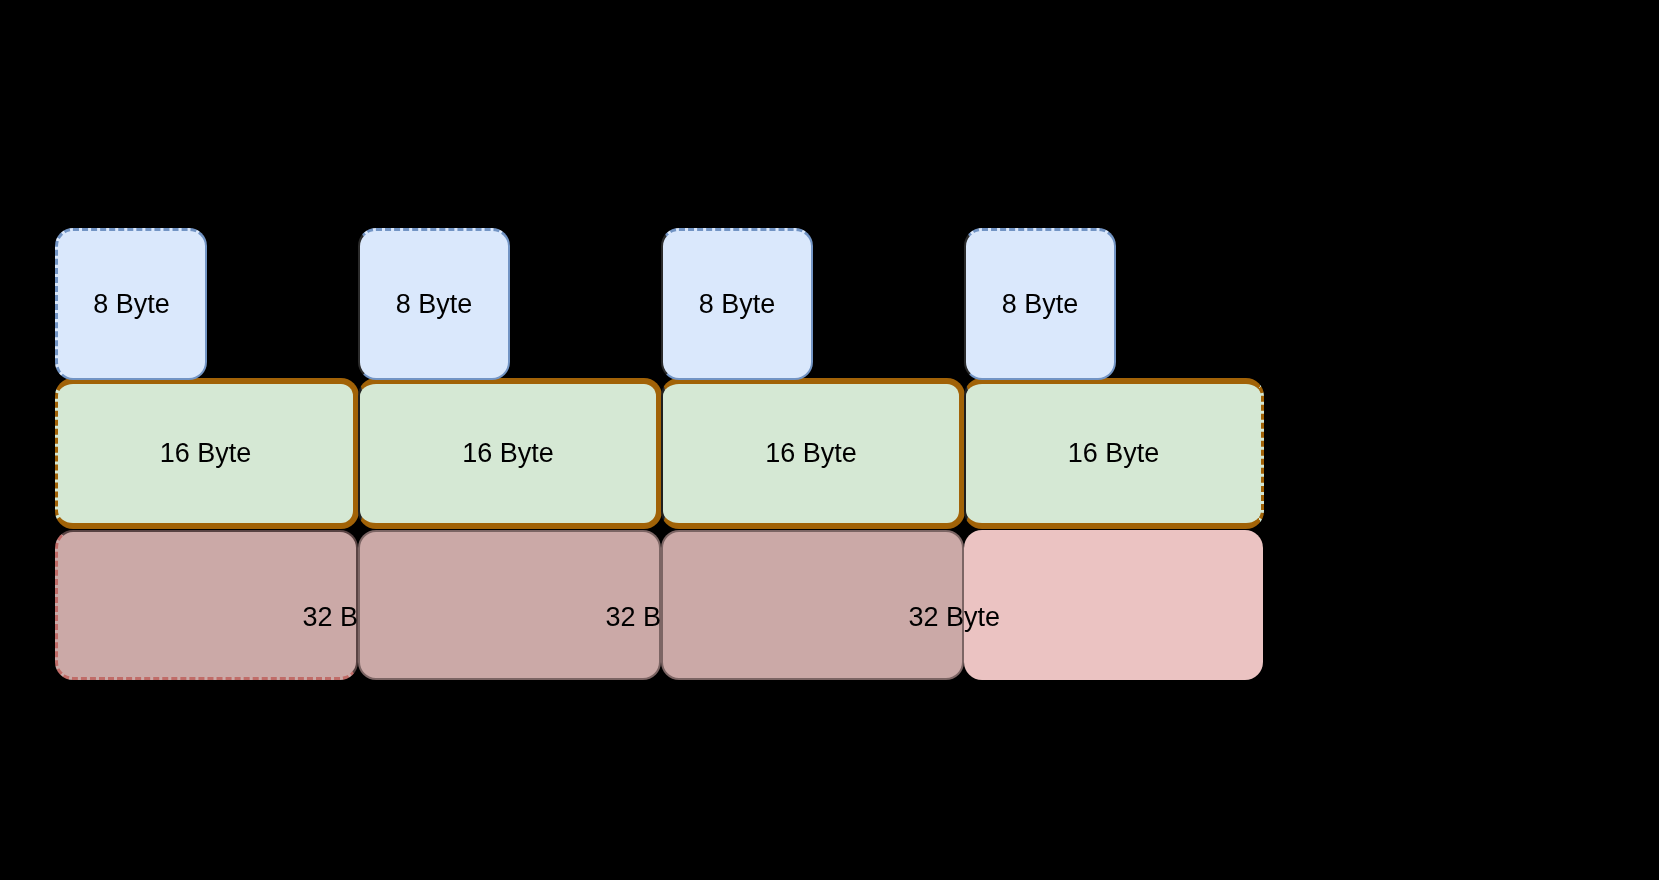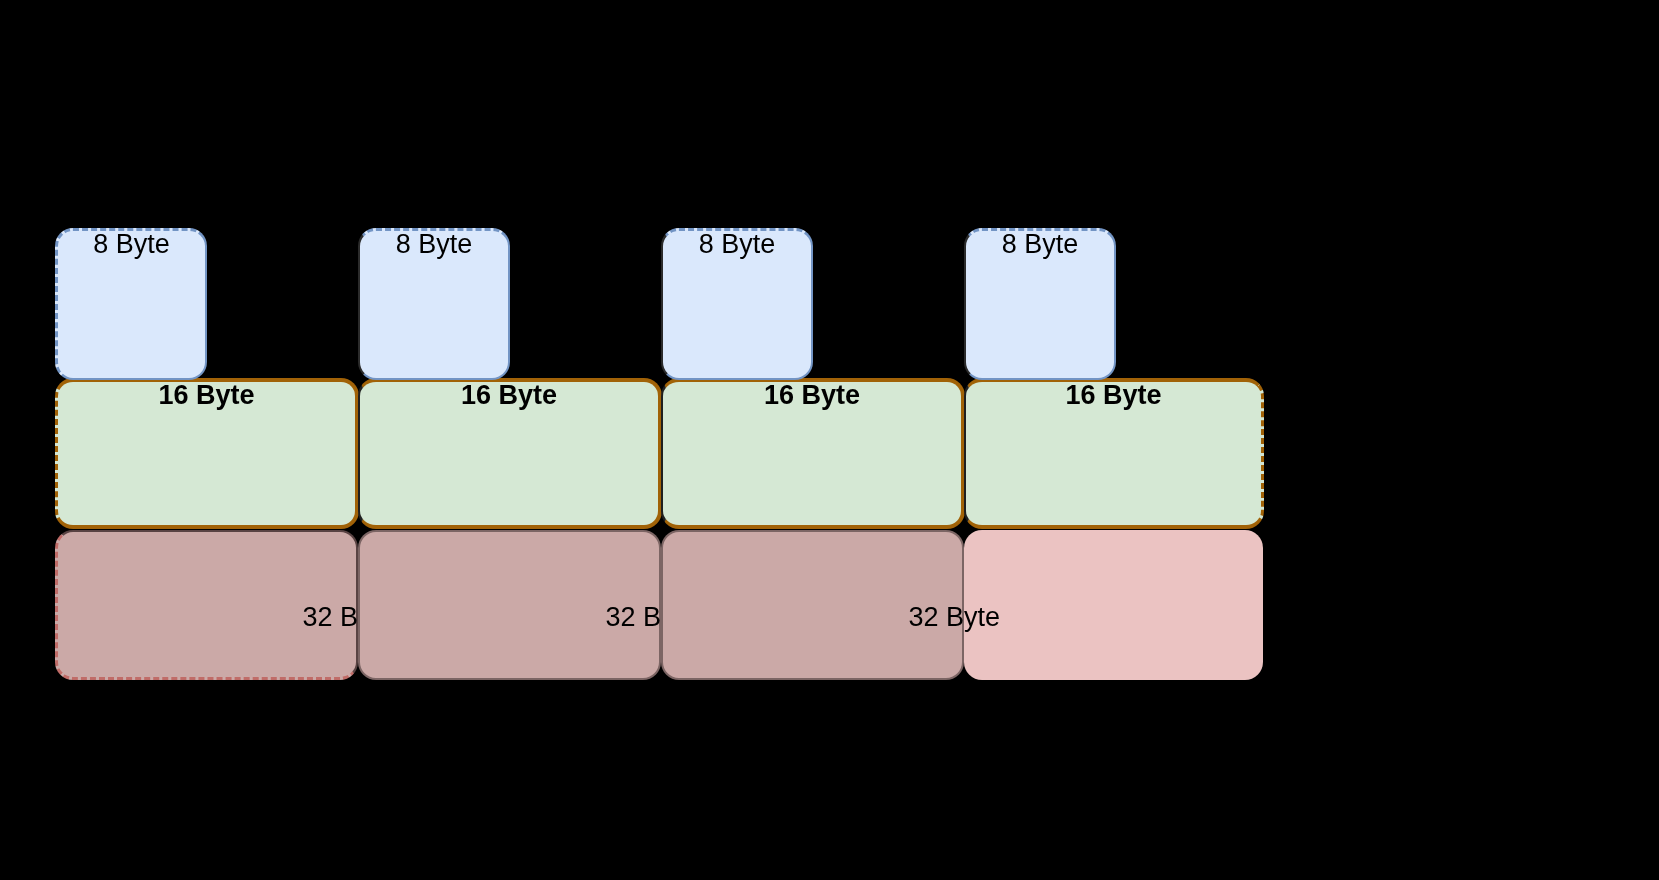--- a/index.html
+++ b/index.html
@@ -13,20 +13,21 @@
     height: 880px;
     background: #000000;
     overflow: hidden;
     font-family: "Liberation Sans", sans-serif;
   }
 
   .box {
     position: absolute;
     box-sizing: border-box;
     display: flex;
+    align-items: center;
     justify-content: center;
     border-radius: 18px;
     font-size: 27px;
     line-height: 1;
     color: #000000;
     white-space: nowrap;
   }
 
   
   .blue {
@@ -38,22 +39,21 @@
     border-left-width: 3px;
   }
   .blue.has-solid-left {
     border-left: 2px solid #2b2b2b;
     border-left-style: solid;
   }
 
   
   .green {
     background: #d5e8d4;
-    border: 4px solid #a16207;
-    font-weight: bold;
+    border: 6px solid #a16207;
   }
   .green.dash-left  { border-left-style: dashed;  border-left-width: 3px; }
   .green.dash-right { border-right-style: dashed; border-right-width: 3px; }
   .green.solid-left { border-left: 2px solid #1f1f1f; }
 
   
   .pink {
     background: rgba(248, 206, 204, 0.82);
     border: 2px solid rgba(70, 50, 50, 0.85);
   }

